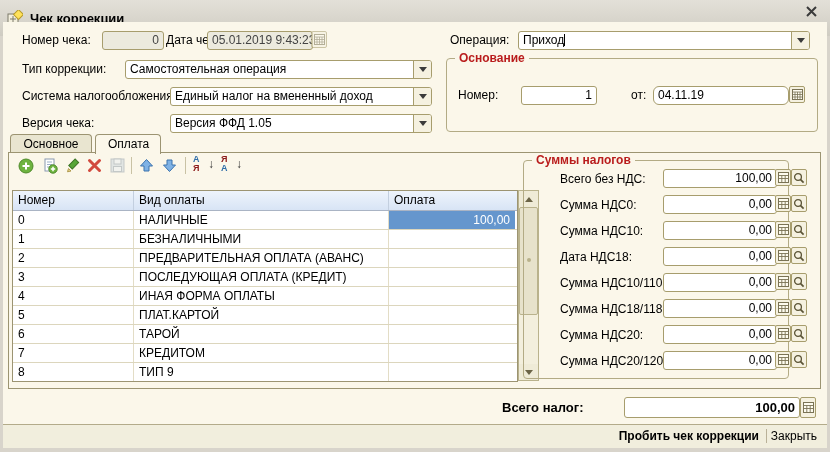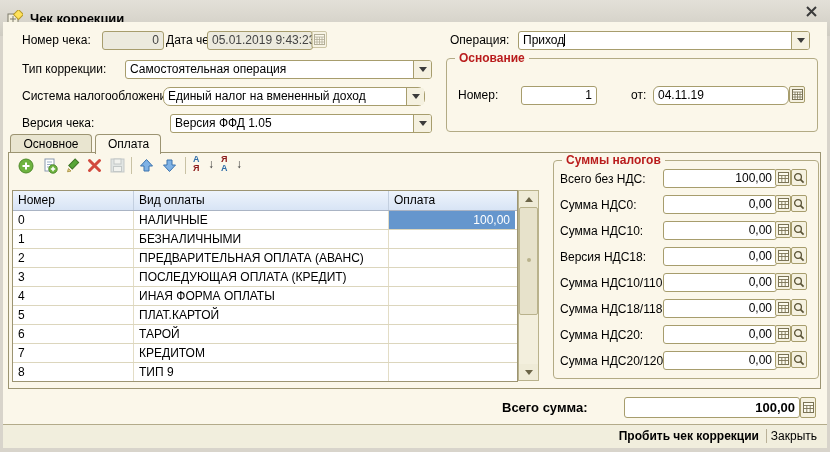--- a/index.html
+++ b/index.html
@@ -110,21 +110,21 @@
 
     <span class="lbl" style="left:19px;top:40px;">Тип коррекции:</span>
     <span class="combo" style="left:122px;top:38px;width:305px;">
       <span class="val">Самостоятельная операция</span>
       <span class="dd-btn">
           <span class="dd-arrow"></span>
         </span>
     </span>
 
     <span class="lbl" style="left:19px;top:67px;">Система налогообложения:</span>
-    <span class="combo" style="left:160px;top:65px;width:260px;border-radius:7px;">
+    <span class="combo" style="left:167px;top:65px;width:260px;">
       <span class="val">Единый налог на вмененный доход</span>
       <span class="dd-btn">
           <span class="dd-arrow"></span>
         </span>
     </span>
 
     <span class="lbl" style="left:19px;top:94px;">Версия чека:</span>
     <span class="combo" style="left:167px;top:92px;width:260px;">
       <span class="val">Версия ФФД 1.05</span>
       <span class="dd-btn">
@@ -265,21 +265,21 @@
         <span class="tri-up"></span>
       </span>
     <span class="vs-thumb">
         <span class="vs-dot"></span>
       </span>
     <span class="vs-arrow" style="bottom:0;">
         <span class="tri-dn"></span>
       </span>
   </div>
 
-  <div class="groupbox" style="left:553px;top:160px;width:264px;height:217px;">
+  <div class="groupbox" style="left:523px;top:160px;width:264px;height:217px;">
     <span class="gb-title">Суммы налогов</span>
   </div>
 
   <span class="tax-row-label" style="top:172px;">Всего без НДС:</span>
   <span class="fld num tax-fld" style="top:169px;">100,00</span>
   <span class="sq-btn" style="left:775px;top:169px;">
       <svg width="11" height="11" viewBox="0 0 11 11">
         <rect x="0.5" y="0.5" width="10" height="10" fill="#fdfbef" stroke="#7a7355"></rect>
         <path d="M0.5 3.5 h10 M0.5 6.5 h10 M3.8 3.5 v7 M7.2 3.5 v7" stroke="#7a7355" stroke-width="0.9"></path>
       </svg>
@@ -314,21 +314,21 @@
         <path d="M0.5 3.5 h10 M0.5 6.5 h10 M3.8 3.5 v7 M7.2 3.5 v7" stroke="#7a7355" stroke-width="0.9"></path>
       </svg>
     </span>
   <span class="sq-btn" style="left:791px;top:221px;">
       <svg width="12" height="12" viewBox="0 0 12 12">
         <circle cx="5" cy="5" r="3.4" fill="none" stroke="#5b5436" stroke-width="1.3"></circle>
         <path d="M7.6 7.6 L10.6 10.6" stroke="#5b5436" stroke-width="1.6"></path>
       </svg>
     </span>
 
-  <span class="tax-row-label" style="top:250px;">Версия НДС18:</span>
+  <span class="tax-row-label" style="top:250px;">Дата НДС18:</span>
   <span class="fld num tax-fld" style="top:247px;">0,00</span>
   <span class="sq-btn" style="left:775px;top:247px;">
       <svg width="11" height="11" viewBox="0 0 11 11">
         <rect x="0.5" y="0.5" width="10" height="10" fill="#fdfbef" stroke="#7a7355"></rect>
         <path d="M0.5 3.5 h10 M0.5 6.5 h10 M3.8 3.5 v7 M7.2 3.5 v7" stroke="#7a7355" stroke-width="0.9"></path>
       </svg>
     </span>
   <span class="sq-btn" style="left:791px;top:247px;">
       <svg width="12" height="12" viewBox="0 0 12 12">
         <circle cx="5" cy="5" r="3.4" fill="none" stroke="#5b5436" stroke-width="1.3"></circle>
@@ -389,21 +389,21 @@
         <path d="M0.5 3.5 h10 M0.5 6.5 h10 M3.8 3.5 v7 M7.2 3.5 v7" stroke="#7a7355" stroke-width="0.9"></path>
       </svg>
     </span>
   <span class="sq-btn" style="left:791px;top:351px;">
       <svg width="12" height="12" viewBox="0 0 12 12">
         <circle cx="5" cy="5" r="3.4" fill="none" stroke="#5b5436" stroke-width="1.3"></circle>
         <path d="M7.6 7.6 L10.6 10.6" stroke="#5b5436" stroke-width="1.6"></path>
       </svg>
     </span>
 
-  <span class="lbl total-lbl" style="left:502px;top:400px;">Всего сумма:</span>
+  <span class="lbl total-lbl" style="left:502px;top:400px;">Всего налог:</span>
   <span class="fld num total-fld" style="left:624px;top:397px;width:166px;height:19px;line-height:19px;font-size:13px;">100,00</span>
   <span class="sq-btn" style="left:800px;top:397px;height:21px;">
       <svg width="11" height="11" viewBox="0 0 11 11">
         <rect x="0.5" y="0.5" width="10" height="10" fill="#fdfbef" stroke="#7a7355"></rect>
         <path d="M0.5 3.5 h10 M0.5 6.5 h10 M3.8 3.5 v7 M7.2 3.5 v7" stroke="#7a7355" stroke-width="0.9"></path>
       </svg>
     </span>
 
   <div class="footerbar" style="left:3px;top:424px;width:824px;">
     <span class="btn-link bold" style="right:68px;">Пробить чек коррекции</span>

